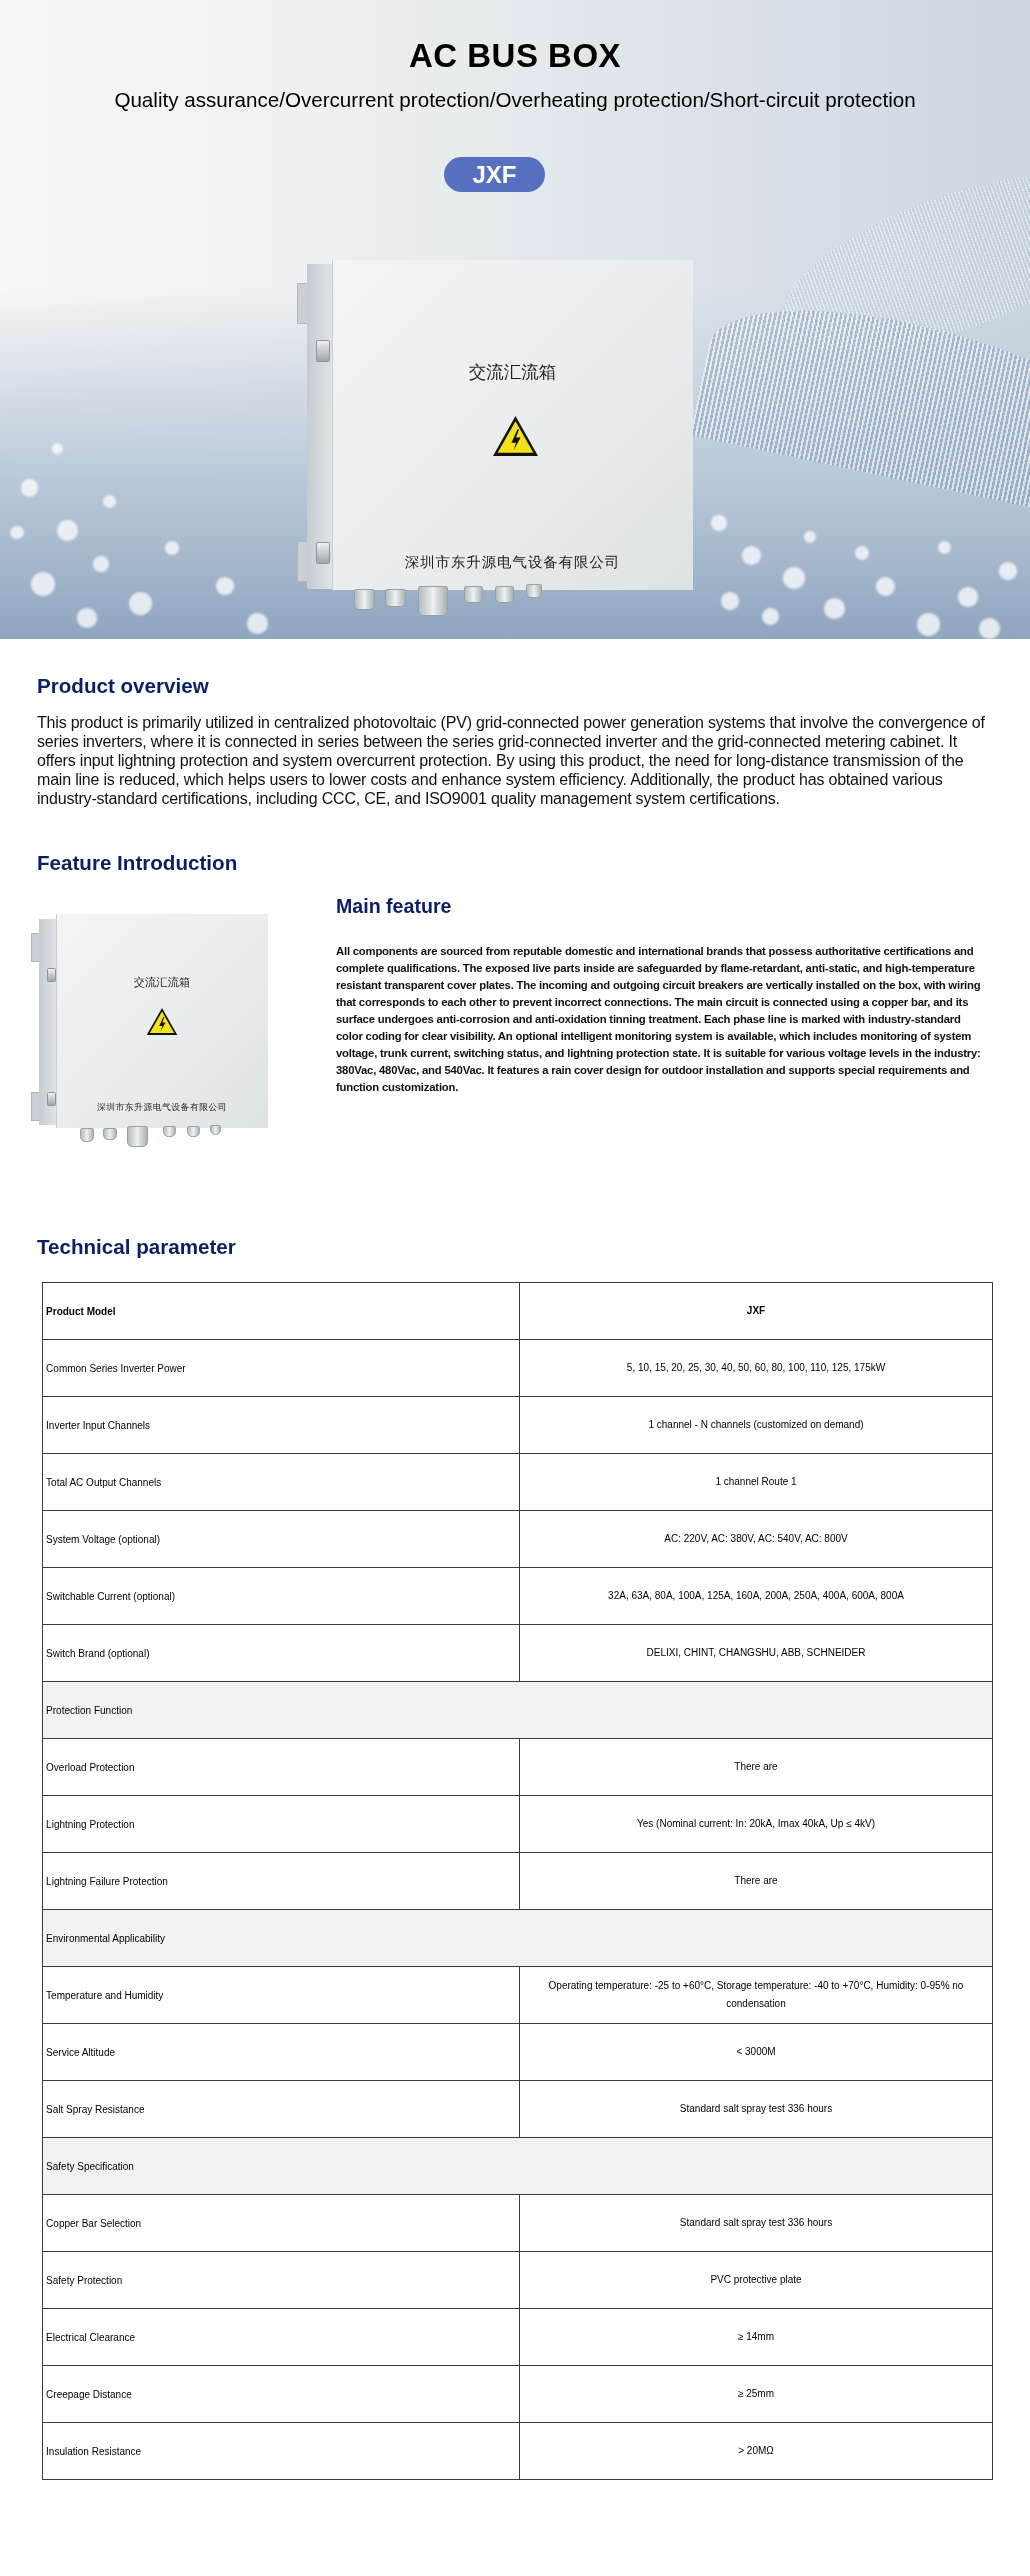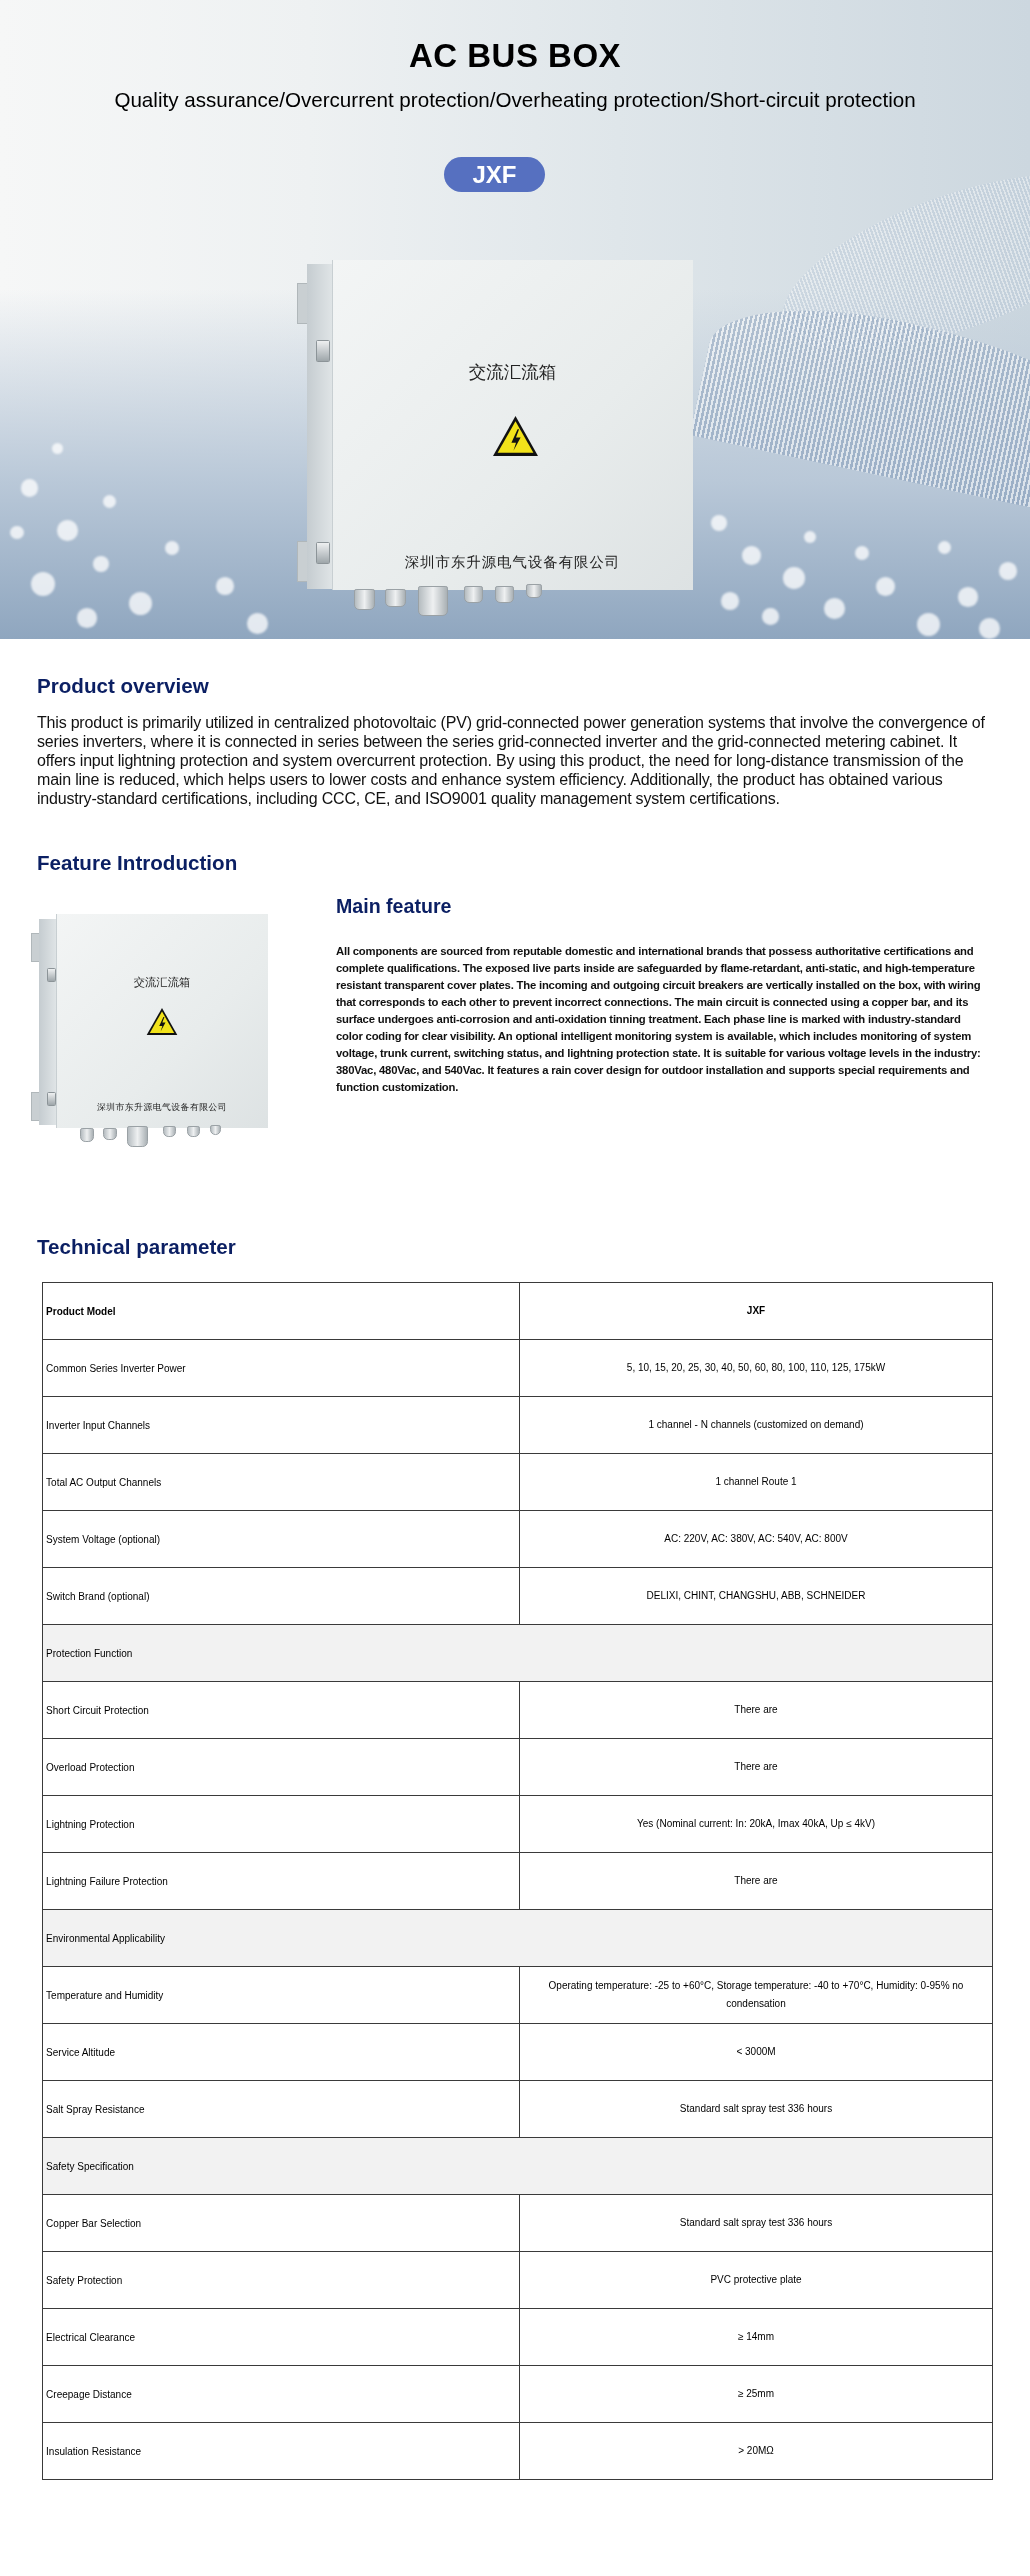--- a/index.html
+++ b/index.html
@@ -167,31 +167,31 @@
       </tr>
       <tr>
         <td class="k">Total AC Output Channels</td>
         <td class="v">1 channel Route 1</td>
       </tr>
       <tr>
         <td class="k">System Voltage (optional)</td>
         <td class="v">AC: 220V, AC: 380V, AC: 540V, AC: 800V</td>
       </tr>
       <tr>
+        <td class="k">Switchable Current (optional)</td>
+        <td class="v">32A, 63A, 80A, 100A, 125A, 160A, 200A, 250A, 400A, 600A, 800A</td>
+      </tr>
+      <tr>
         <td class="k">Switch Brand (optional)</td>
         <td class="v">DELIXI, CHINT, CHANGSHU, ABB, SCHNEIDER</td>
       </tr>
       <tr class="group">
         <td colspan="2">Protection Function</td>
       </tr>
       <tr>
-        <td class="k">Short Circuit Protection</td>
-        <td class="v">There are</td>
-      </tr>
-      <tr>
         <td class="k">Overload Protection</td>
         <td class="v">There are</td>
       </tr>
       <tr>
         <td class="k">Lightning Protection</td>
         <td class="v">Yes (Nominal current: In: 20kA, Imax 40kA, Up ≤ 4kV)</td>
       </tr>
       <tr>
         <td class="k">Lightning Failure Protection</td>
         <td class="v">There are</td>

